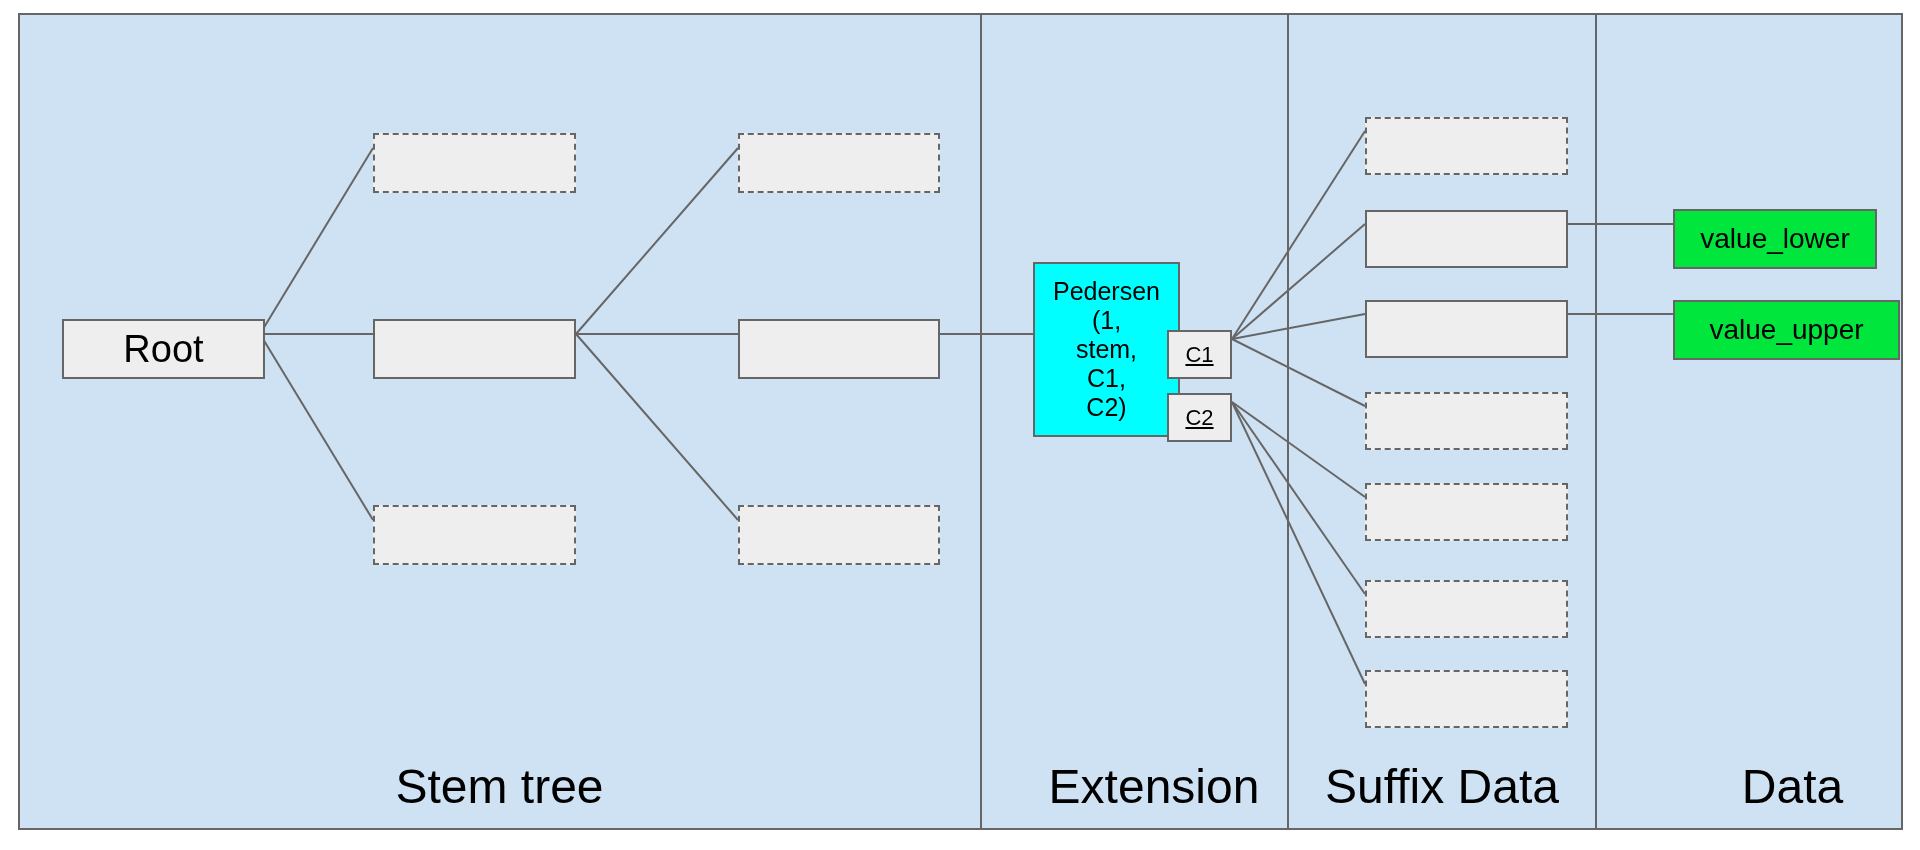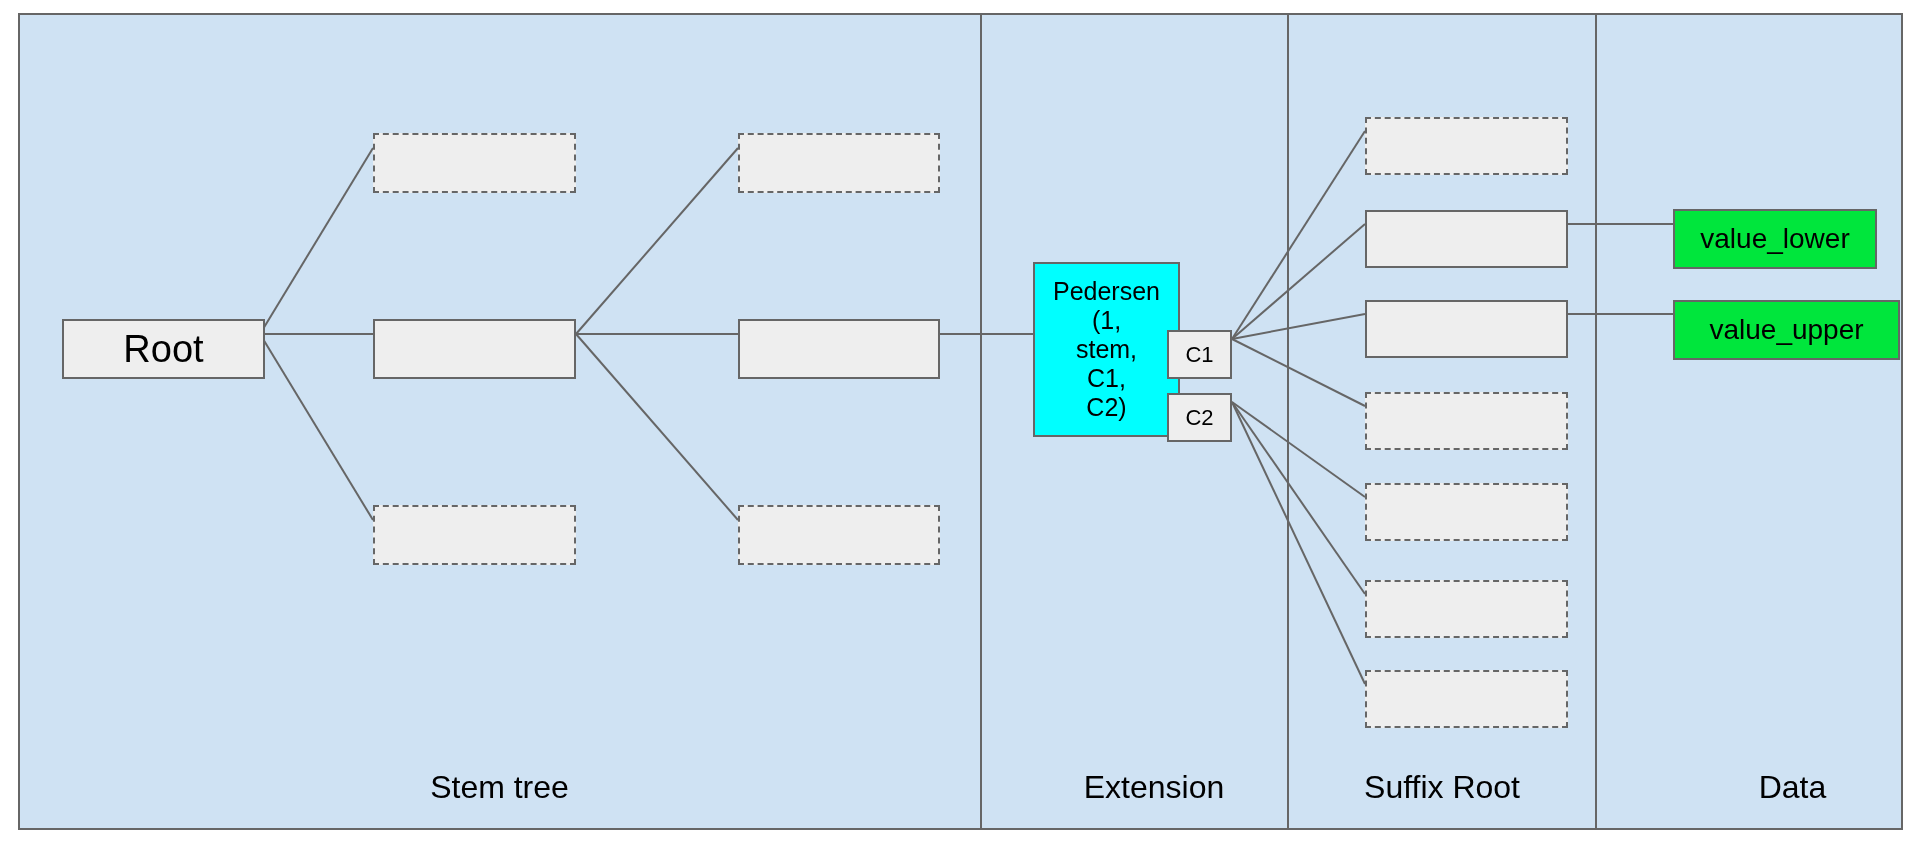--- a/index.html
+++ b/index.html
@@ -56,27 +56,27 @@
   .root-label    { font-size: 38px; }
   .port-label    { font-size: 22px; }
   .value-label   { font-size: 28px; }
   .pedersen-text {
     font-size: 25px;
     line-height: 29px;
     display: flex;
     flex-direction: column;
     align-items: center;
   }
-  .port { z-index: 3; }
+  .port { z-index: 3; text-decoration: underline; }
   .section-label {
     position: absolute;
     top: 764px;
     height: 46px;
     line-height: 46px;
-    font-size: 32px;
+    font-size: 48px;
     text-align: center;
     z-index: 2;
   }
 </style>
 </head>
 <body>
 
 <div id="canvas">
 
   <div id="outer"></div>
@@ -147,16 +147,16 @@
 
   <div class="box green value-label" style="left:1673px; top:194px; width:204px; height:60px;">
     <span>value_lower</span>
   </div>
   <div class="box green value-label" style="left:1673px; top:285px; width:227px; height:60px;">
     <span>value_upper</span>
   </div>
 
   <div class="section-label" style="left:18px; width:963px;">Stem tree</div>
   <div class="section-label" style="left:981px; width:346px;">Extension</div>
-  <div class="section-label" style="left:1288px; width:308px;">Suffix Root</div>
+  <div class="section-label" style="left:1288px; width:308px;">Suffix Data</div>
   <div class="section-label" style="left:1596px; width:307px;margin-left:43px;">Data</div>
 
 </div>
 
 </body></html>

